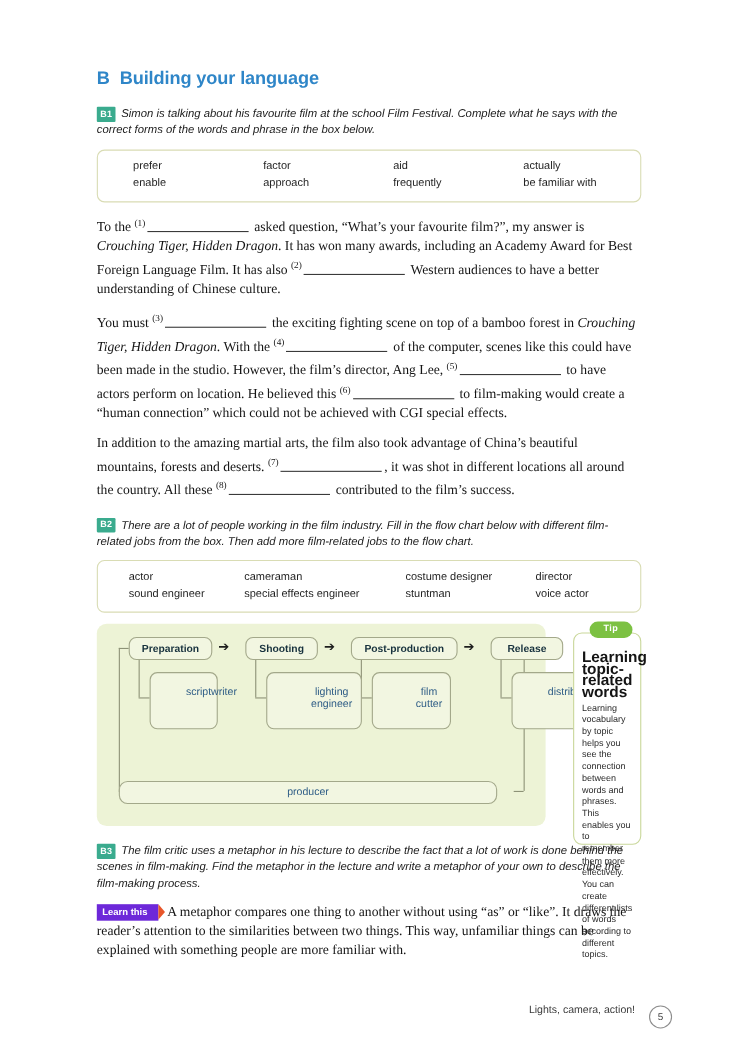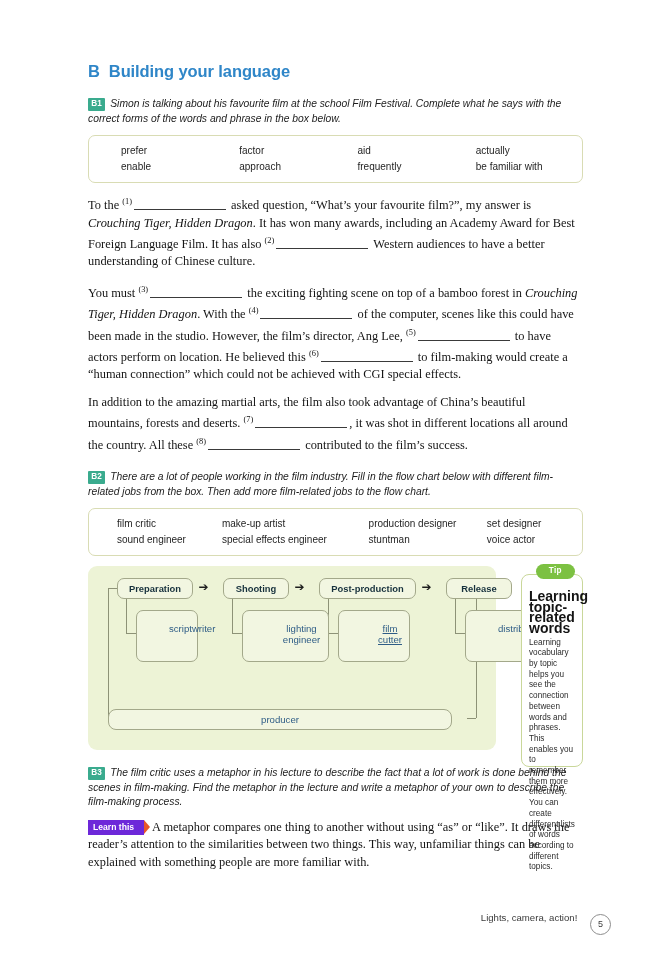--- a/index.html
+++ b/index.html
@@ -296,24 +296,24 @@
     <div class="para">You must <span class="num">(3)</span><span class="blank"></span> the exciting fighting scene on top of a bamboo forest in <em>Crouching Tiger, Hidden Dragon</em>. With the <span class="num">(4)</span><span class="blank"></span> of the computer, scenes like this could have been made in the studio. However, the film’s director, Ang Lee, <span class="num">(5)</span><span class="blank"></span> to have actors perform on location. He believed this <span class="num">(6)</span><span class="blank"></span> to film-making would create a “human connection” which could not be achieved with CGI special effects.</div>
     <div class="para">In addition to the amazing martial arts, the film also took advantage of China’s beautiful mountains, forests and deserts. <span class="num">(7)</span><span class="blank"></span>, it was shot in different locations all around the country. All these <span class="num">(8)</span><span class="blank"></span> contributed to the film’s success.</div>
   </div>
 
   <div class="task" style="margin-top:16px;">
     <span class="badge">B2</span><span>There are a lot of people working in the film industry. Fill in the flow chart below with different film-related jobs from the box. Then add more film-related jobs to the flow chart.</span>
   </div>
 
   <div class="wordbox b2">
     <div class="wrow">
-      <span>film critic</span>
-      <span>make-up artist</span>
-      <span>production designer</span>
-      <span>set designer</span>
+      <span>actor</span>
+      <span>cameraman</span>
+      <span>costume designer</span>
+      <span>director</span>
     </div>
     <div class="wrow">
       <span>sound engineer</span>
       <span>special effects engineer</span>
       <span>stuntman</span>
       <span>voice actor</span>
     </div>
   </div>
 
   <div class="flowwrap">
@@ -341,21 +341,21 @@
       <div class="conn h" style="left:38px;top:67px;width:10px;"></div>
       <div class="conn v" style="left:144px;top:33px;height:34px;"></div>
       <div class="conn h" style="left:144px;top:67px;width:10px;"></div>
       <div class="conn v" style="left:240px;top:33px;height:34px;"></div>
       <div class="conn h" style="left:240px;top:67px;width:10px;"></div>
       <div class="conn v" style="left:367px;top:33px;height:34px;"></div>
       <div class="conn h" style="left:367px;top:67px;width:10px;"></div>
 
       <div class="job" style="left:48px;top:44px;width:62px;">scriptwriter</div>
       <div class="job" style="left:154px;top:44px;width:87px;">lighting engineer</div>
-      <div class="job" style="left:250px;top:44px;width:72px;text-decoration:underline;">film cutter</div>
+      <div class="job" style="left:250px;top:44px;width:72px;">film cutter</div>
       <div class="job" style="left:377px;top:44px;width:70px;">distributor</div>
 
       <div class="producer">producer</div>
     </div>
 
     <div class="tipbox">
       <div class="tiplabel">Tip</div>
       <div class="tiptitle">Learning topic-related words</div>
       <div class="tiptext">Learning vocabulary by topic helps you see the connection between words and phrases. This enables you to remember them more effectively. You can create different lists of words according to different topics.</div>
     </div>

